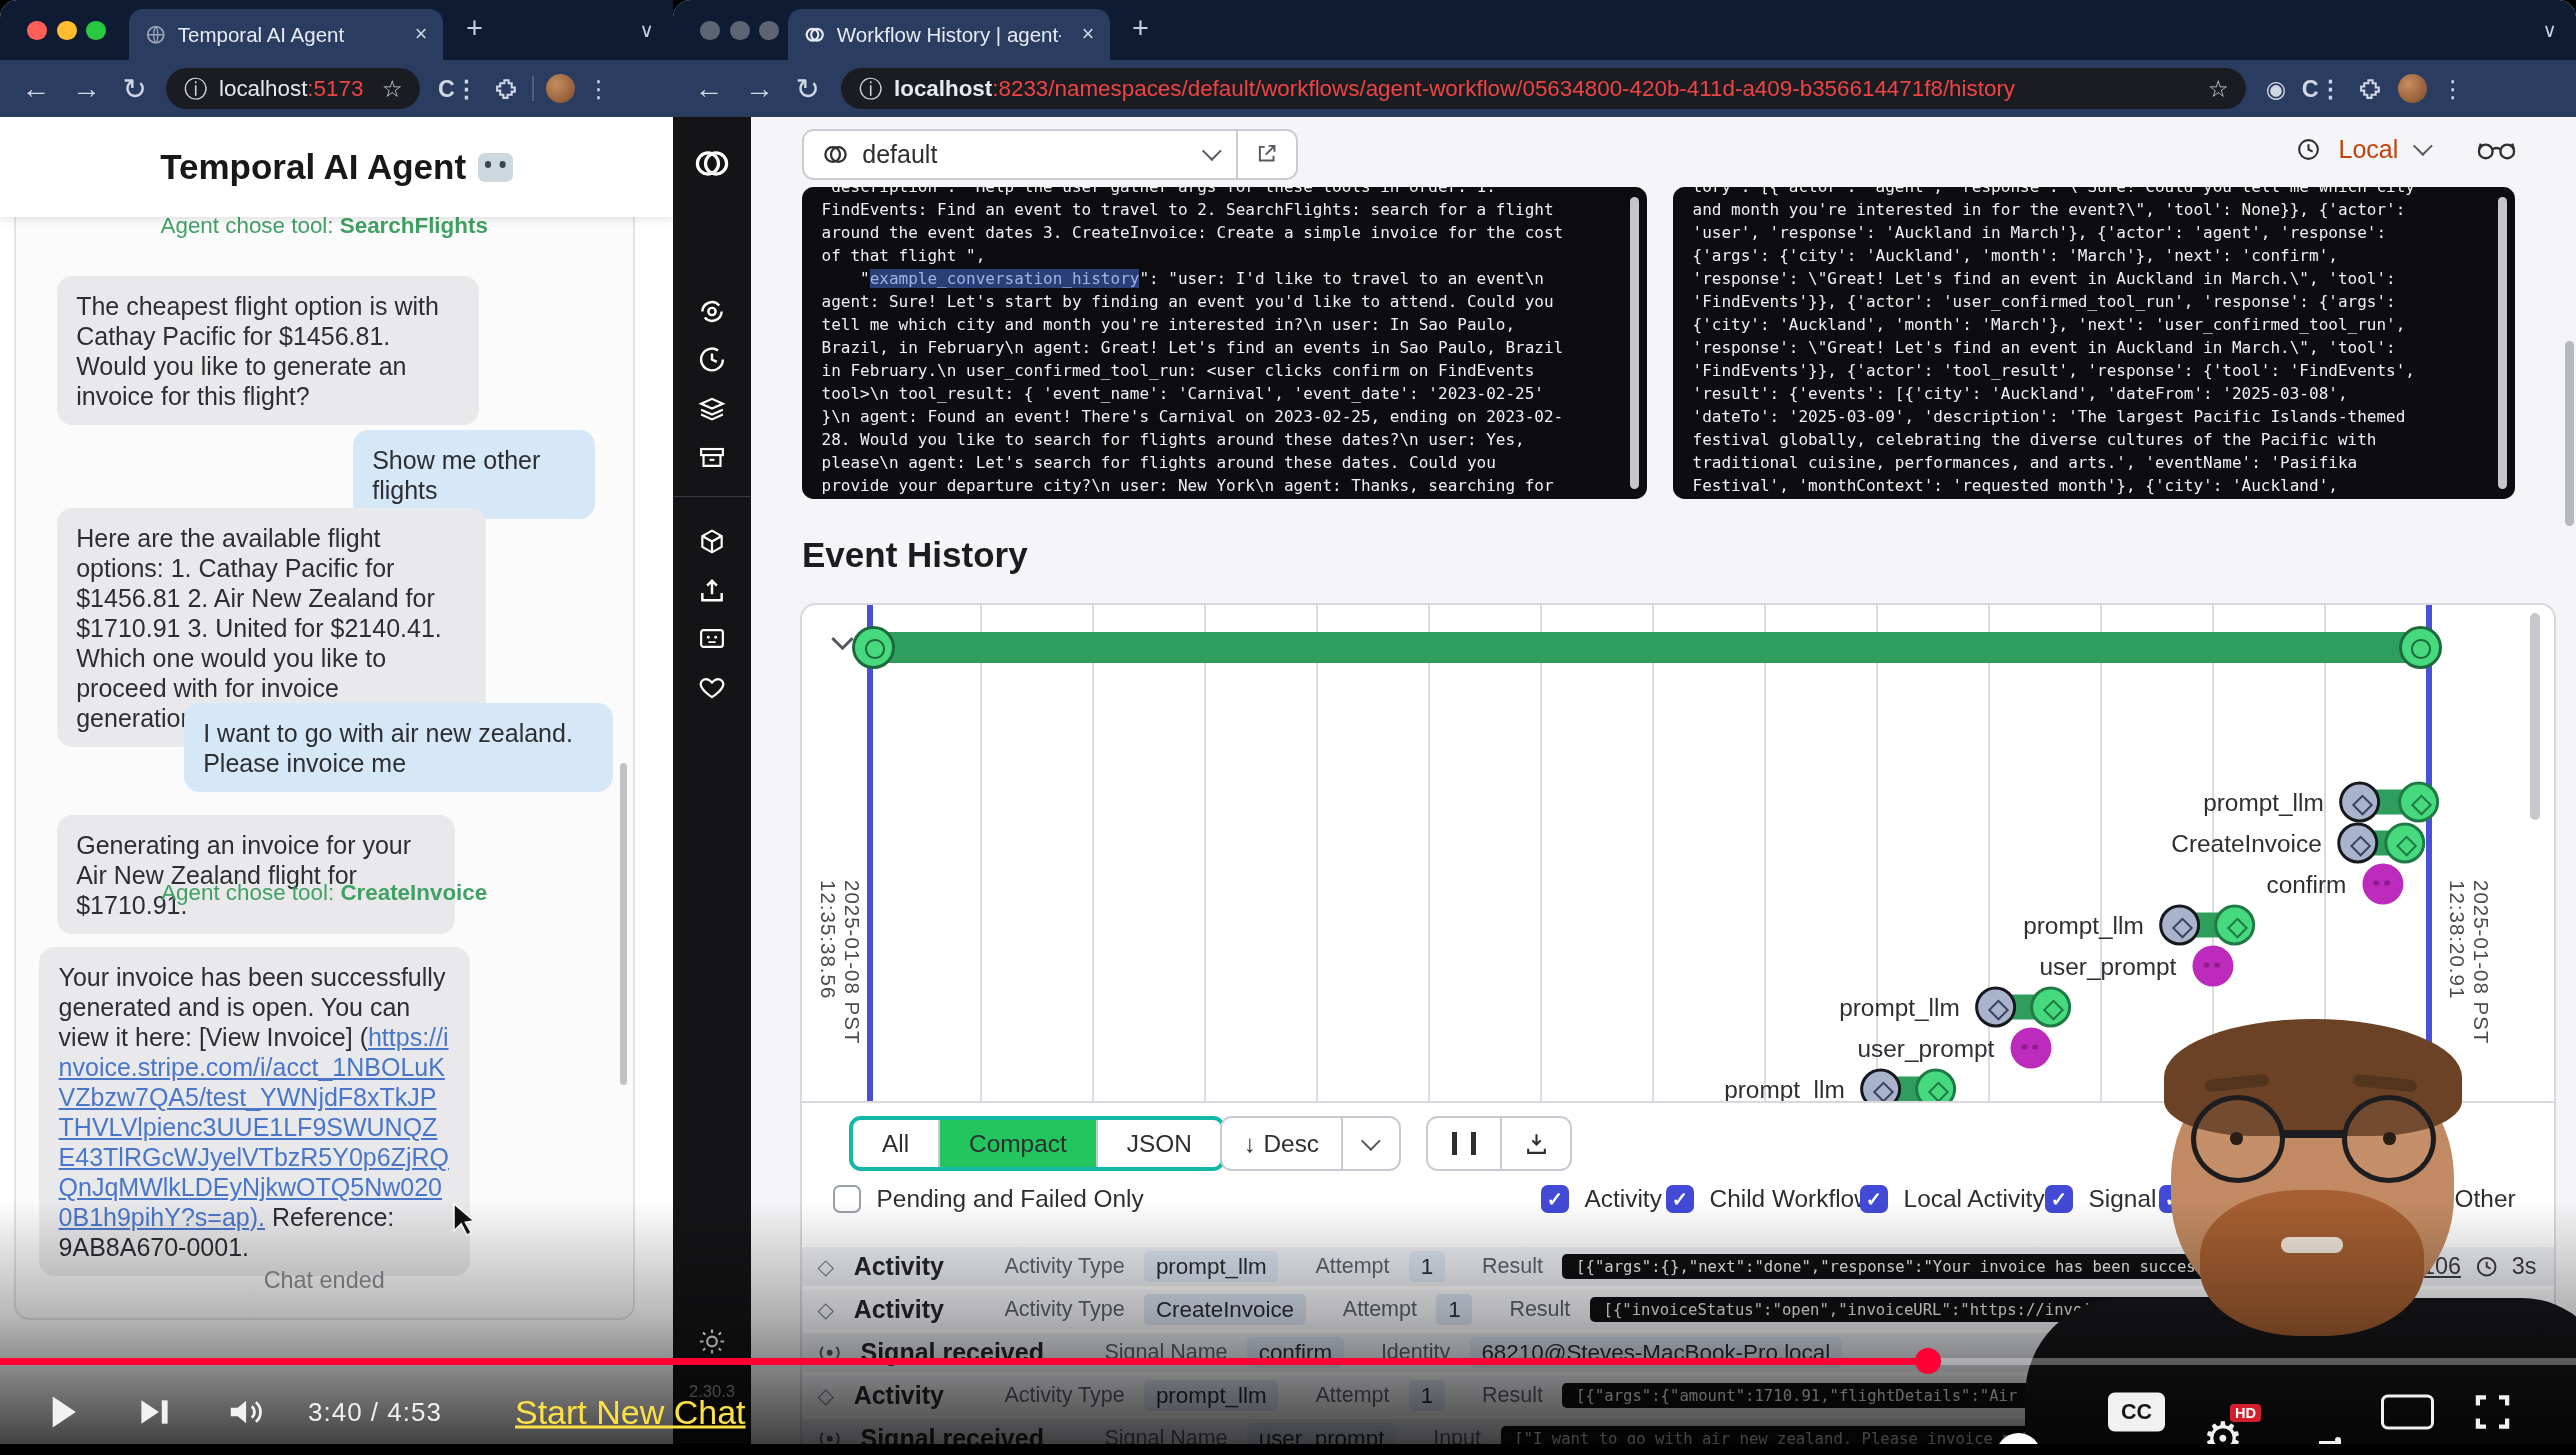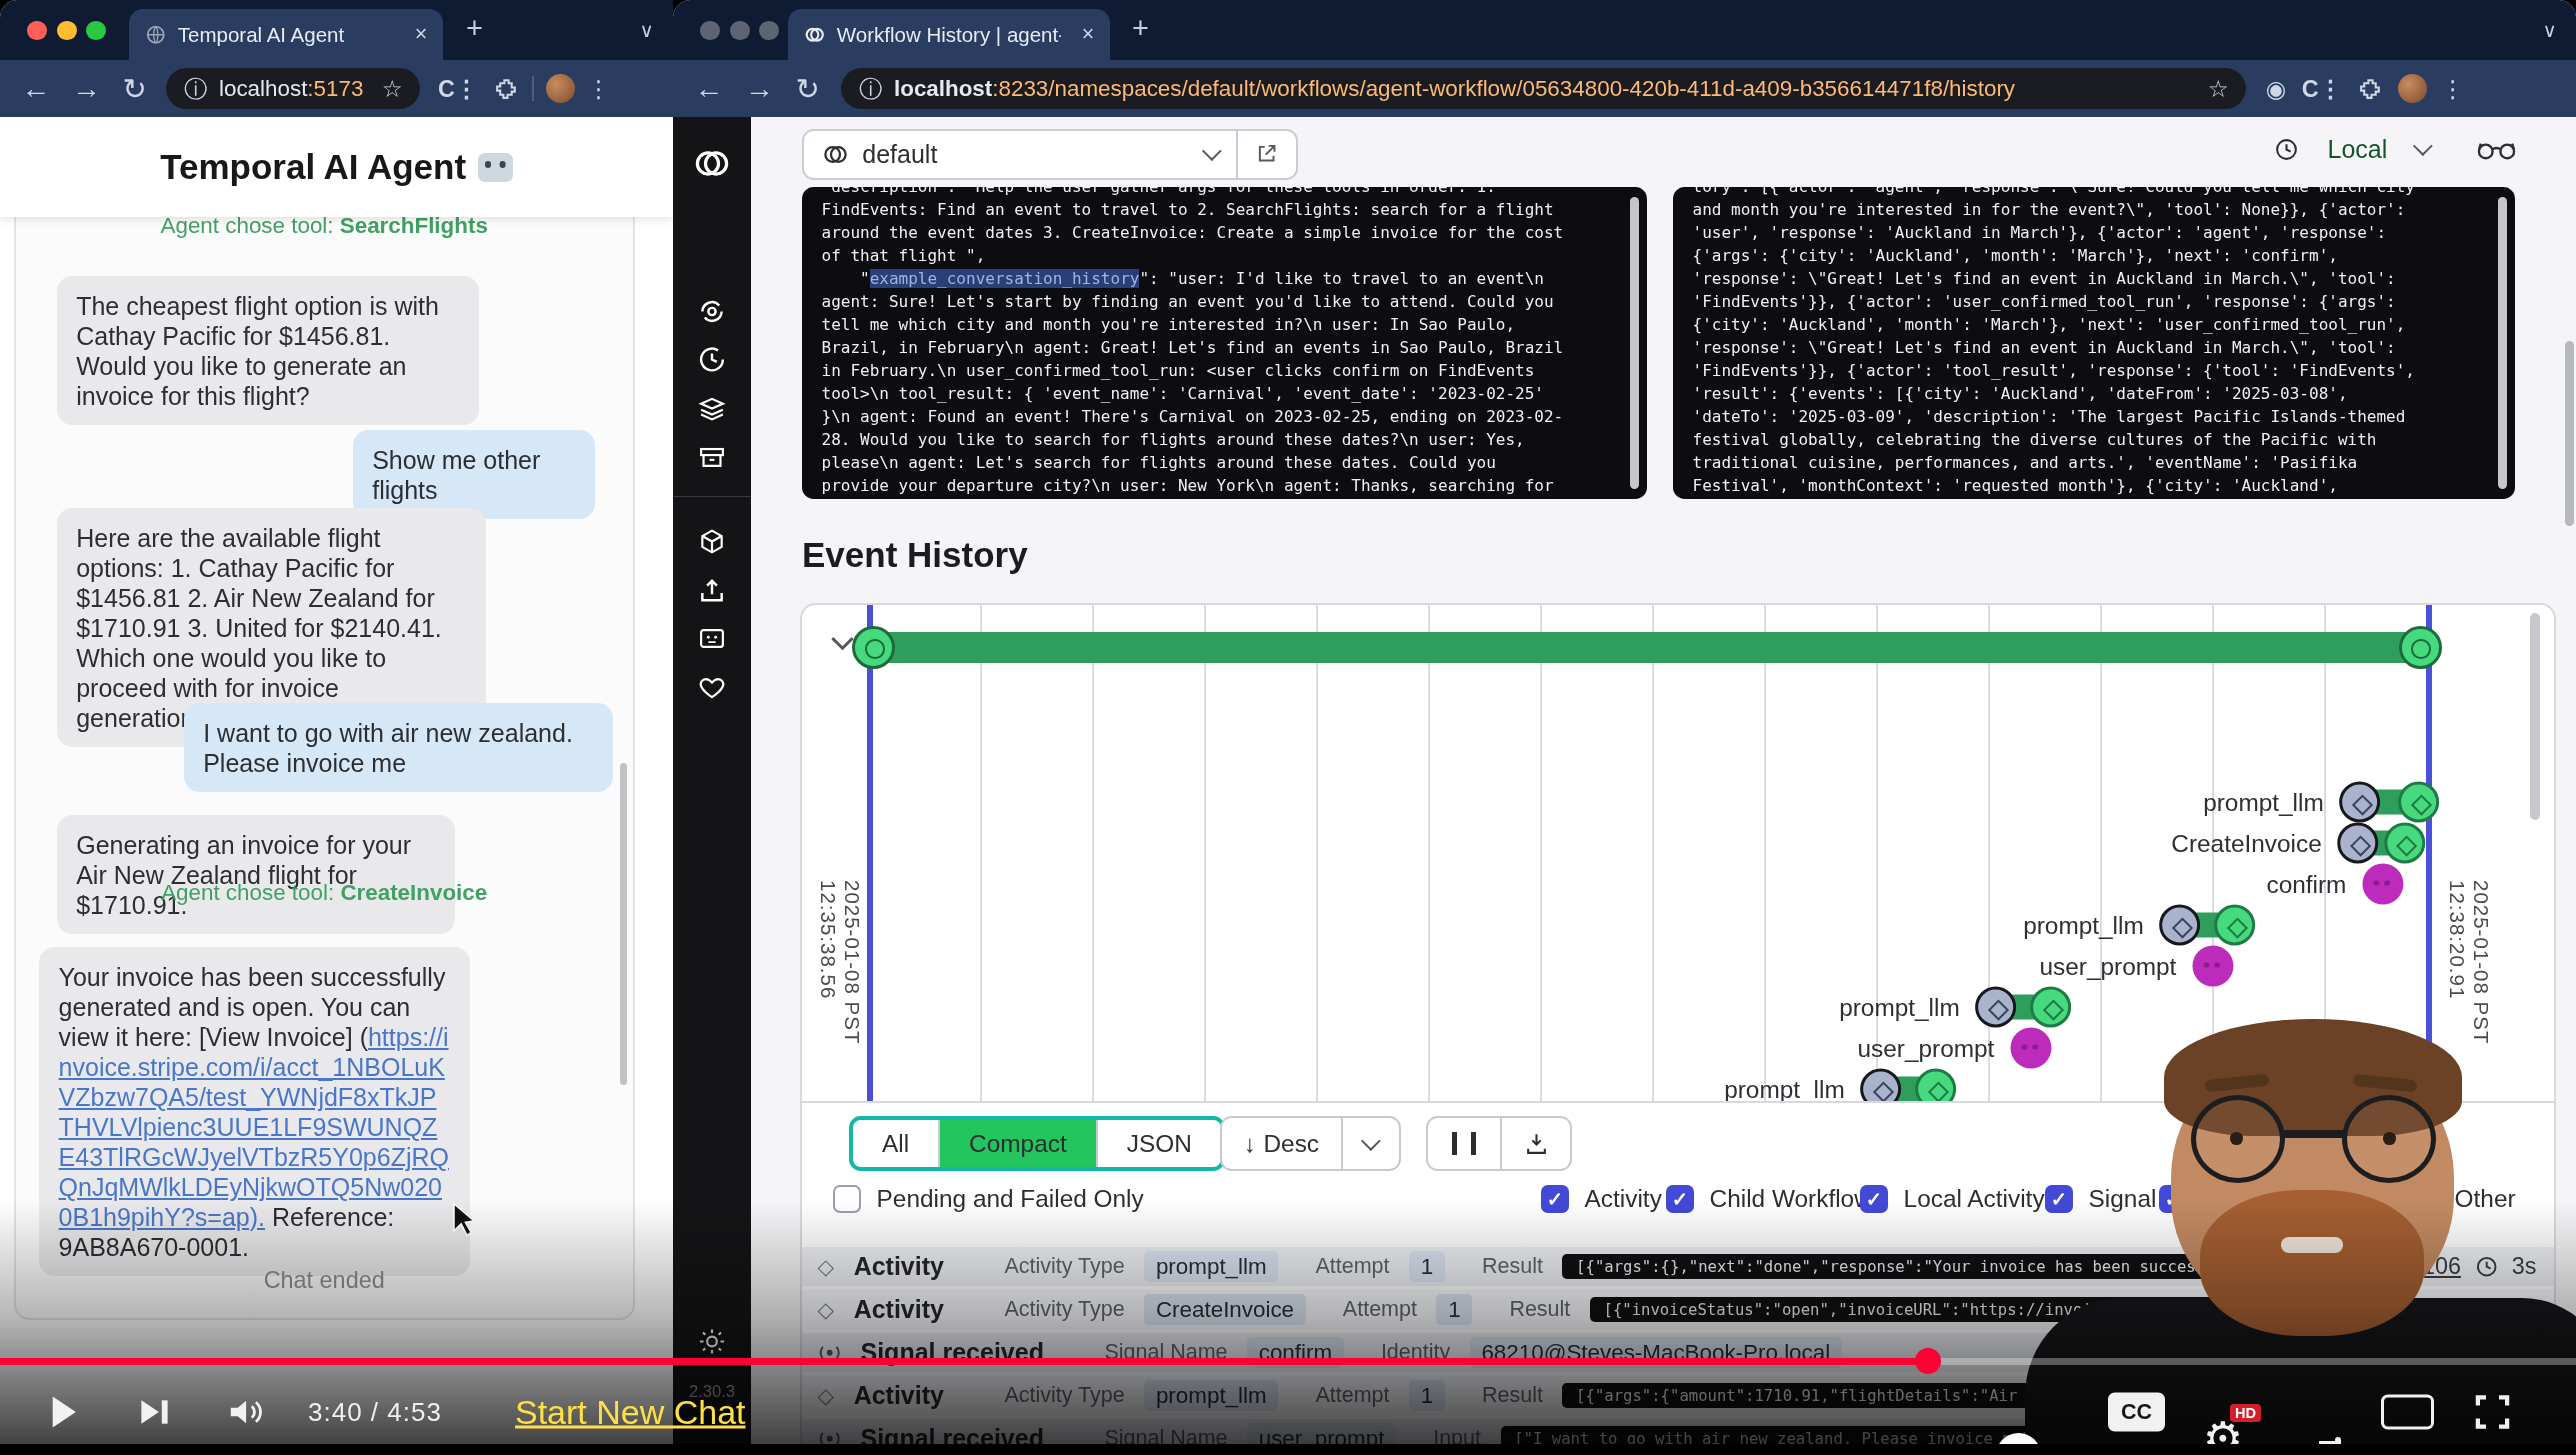--- a/index.html
+++ b/index.html
@@ -18,21 +18,21 @@
   .light { width:19.5px; height:19.5px; border-radius:50%; display:inline-block; }
   .tab { position:absolute; top:8.8px; height:52px; background:#2a3d60; border-radius:13.7px 13.7px 0 0;
          display:flex; align-items:center; gap:11.7px; padding:0 15.6px; color:#e7ebf3; font-size:20.5px; }
   .tab .close { color:#cdd4e0; font-size:21.5px; margin-left:auto; }
   .newtab { color:#c8cfdc; font-size:29px; position:absolute; top:11.7px; }
   .tab-chevron { position:absolute; top:15.6px; width:33px; height:29px; border-radius:7.8px;
                  color:#c8cfdc; text-align:center; font-size:19.5px; line-height:29px; }
   .navbtn { color:#cfd6e4; font-size:29px; margin-left:21.5px; }
   .urlpill { background:#1b1c21; border-radius:21.5px; height:41px; display:flex; align-items:center;
              color:#e6e9ee; font-size:22.4px; padding:0 17.6px; gap:11.7px; }
-  .urlgray { color:#fdba74; }
+  .urlgray { color:#ef4444; }
   .chromeicon { color:#cfd6e4; font-size:23.4px; }
   .avatar { width:29px; height:29px; border-radius:50%;
             background:radial-gradient(circle at 35% 35%, #c98d5f, #7a4a2a); }
 
   
   .chat-header { position:absolute; top:117px; left:0; width:673px; height:100px; background:#fff;
                  box-shadow:0 2.9px 7.8px rgba(0,0,0,.10); z-index:2; display:flex; align-items:center; justify-content:center; }
   .chat-title { font-size:35px; font-weight:bold; color:#17181a; display:flex; gap:11.7px; align-items:center;}
   .robot { width:35px; height:29px; background:#cdd9de; border-radius:6.8px; position:relative; display:inline-block;}
   .robot:before { content:""; position:absolute; left:6.8px; top:8.8px; width:6.8px; height:6.8px; border-radius:50%; background:#37474f;
@@ -55,22 +55,22 @@
   .version { position:absolute; left:50%; transform:translateX(-50%); color:#9a9aa0; font-size:16.6px; }
 
   
   #t-main { position:absolute; left:78px; top:117px; width:1825px; height:1339px; background:#f5f5f7;padding-left:8px; }
   .ns-pill { position:absolute; left:51px; top:11.7px; width:496px; height:51px; background:#fff;
              border:2px solid #c9ccd4; border-radius:11.7px; display:flex; align-items:center; }
   .ns-main { flex:1; display:flex; align-items:center; gap:13.7px; padding:0 17.6px; font-size:25px; color:#2e2e31; }
   .ns-ext { width:60px; height:100%; border-left:2px solid #c9ccd4; display:flex; align-items:center; justify-content:center; }
   .chev { width:13.7px; height:13.7px; border-right:2.9px solid #55585f; border-bottom:2.9px solid #55585f;
           transform:rotate(45deg); display:inline-block; }
-  .topbar-right { position:absolute; right:146px; top:17.6px; display:flex; align-items:center; gap:29px;
-                  font-size:25px; color:#14532d; }
+  .topbar-right { position:absolute; right:146px; top:17.6px; display:flex; align-items:center; gap:18px;
+                  font-size:25px; color:#c2410c; }
   .glasses { position:absolute; right:59px; top:17.6px; }
 
   .codepanel { position:absolute; top:70px; height:312px; background:#0d0d0f; border-radius:11.7px; overflow:hidden; }
   .codepanel pre { font-family:"DejaVu Sans Mono", monospace; font-size:16px; line-height:23px;
                    color:#f1f1f3; white-space:pre; margin:-11.7px 0 0 0; padding:0 19.5px; }
   .codehl { background:#2b3f77; color:#9db4e8; }
   .panel-scroll { position:absolute; right:7.8px; top:9.8px; bottom:9.8px; width:8.8px; background:#e8e8ea; border-radius:4.9px; opacity:.85;}
 
   .eh-title { position:absolute; left:51px; top:418px; font-size:35px; font-weight:600; color:#1c1c1e; }
 

